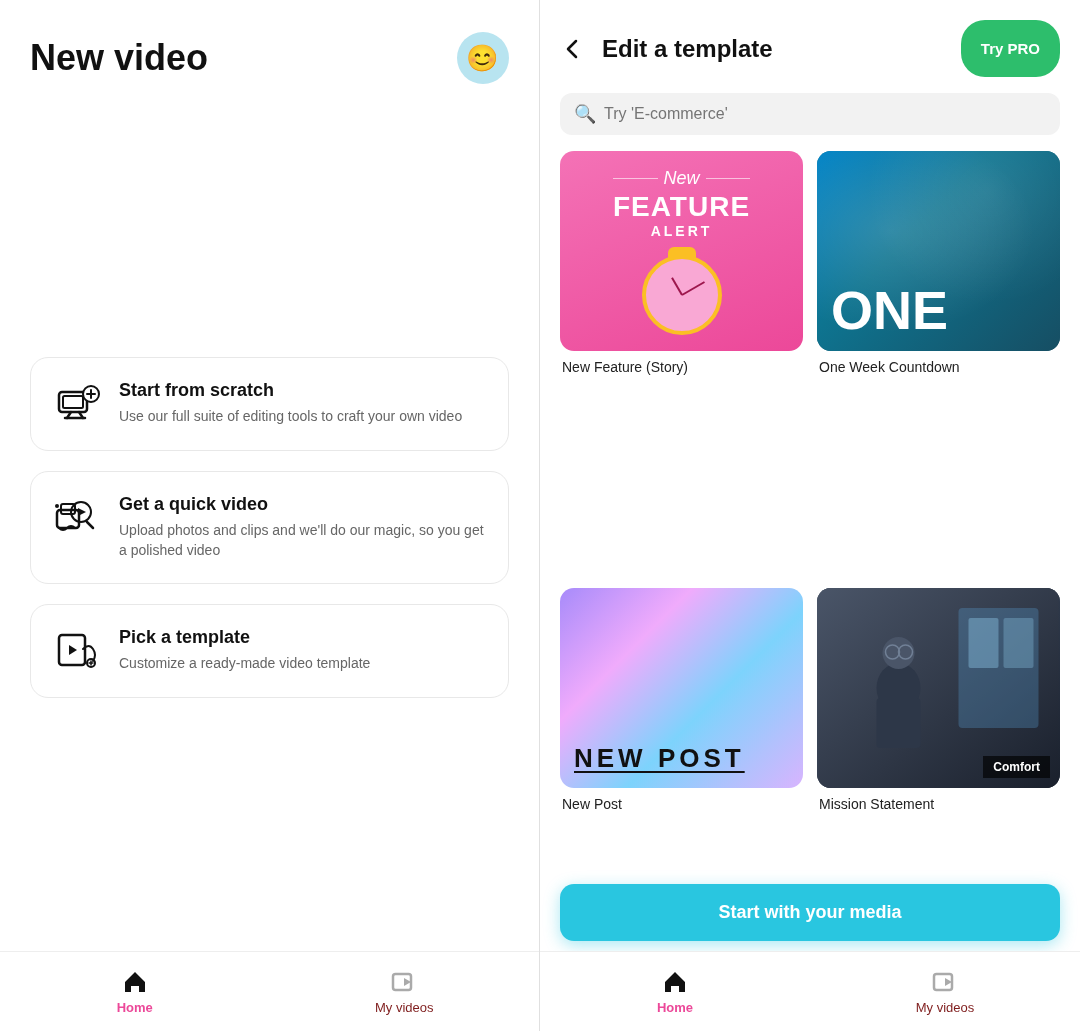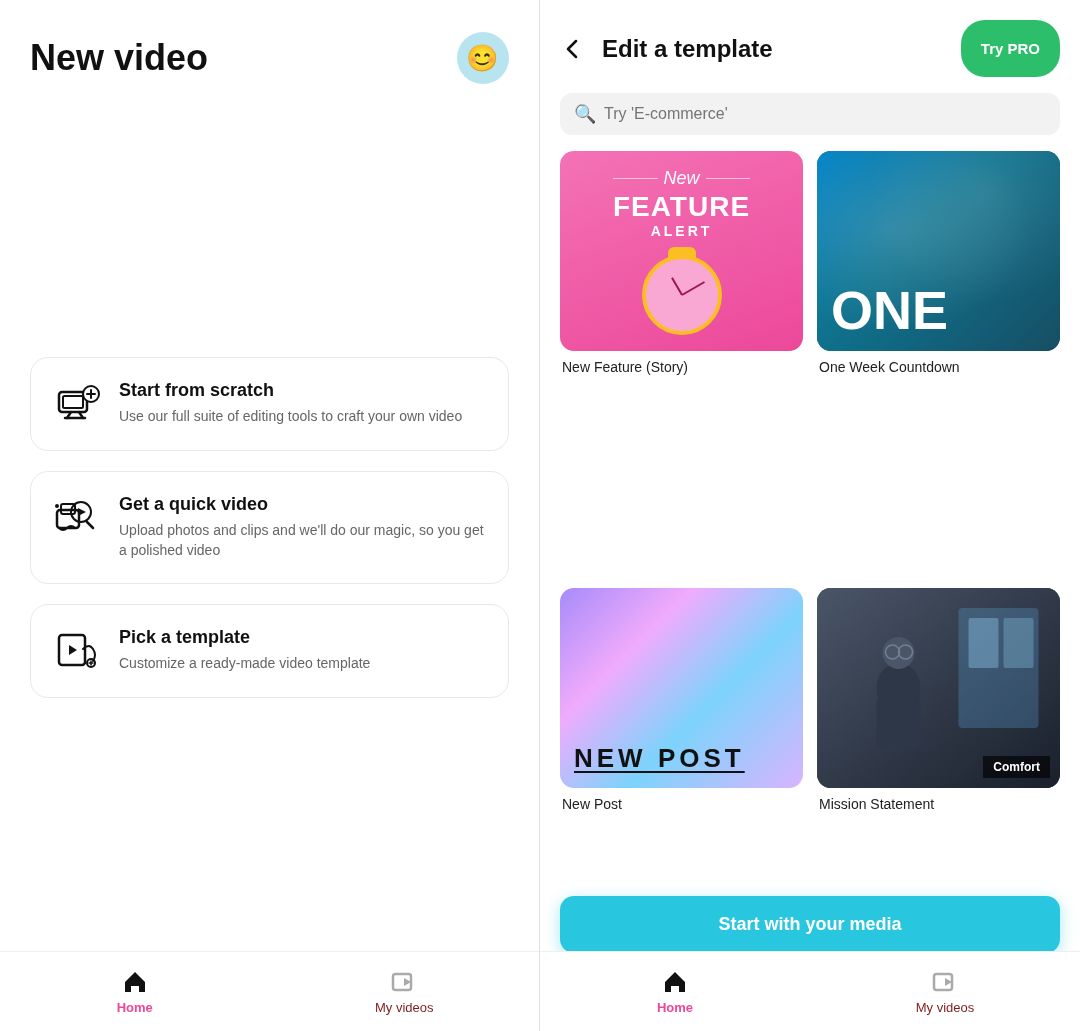--- a/index.html
+++ b/index.html
@@ -378,21 +378,21 @@
       font-size: 14px;
       font-weight: 500;
       color: #222;
       margin-top: 8px;
       padding: 0 2px;
     }
 
     
     .start-media-btn {
       position: absolute;
-      bottom: 78px;
+      bottom: 90px;
       left: 20px;
       right: 20px;
       background: #29c6e0;
       color: #fff;
       border: none;
       border-radius: 14px;
       padding: 18px;
       font-size: 18px;
       font-weight: 700;
       cursor: pointer;

